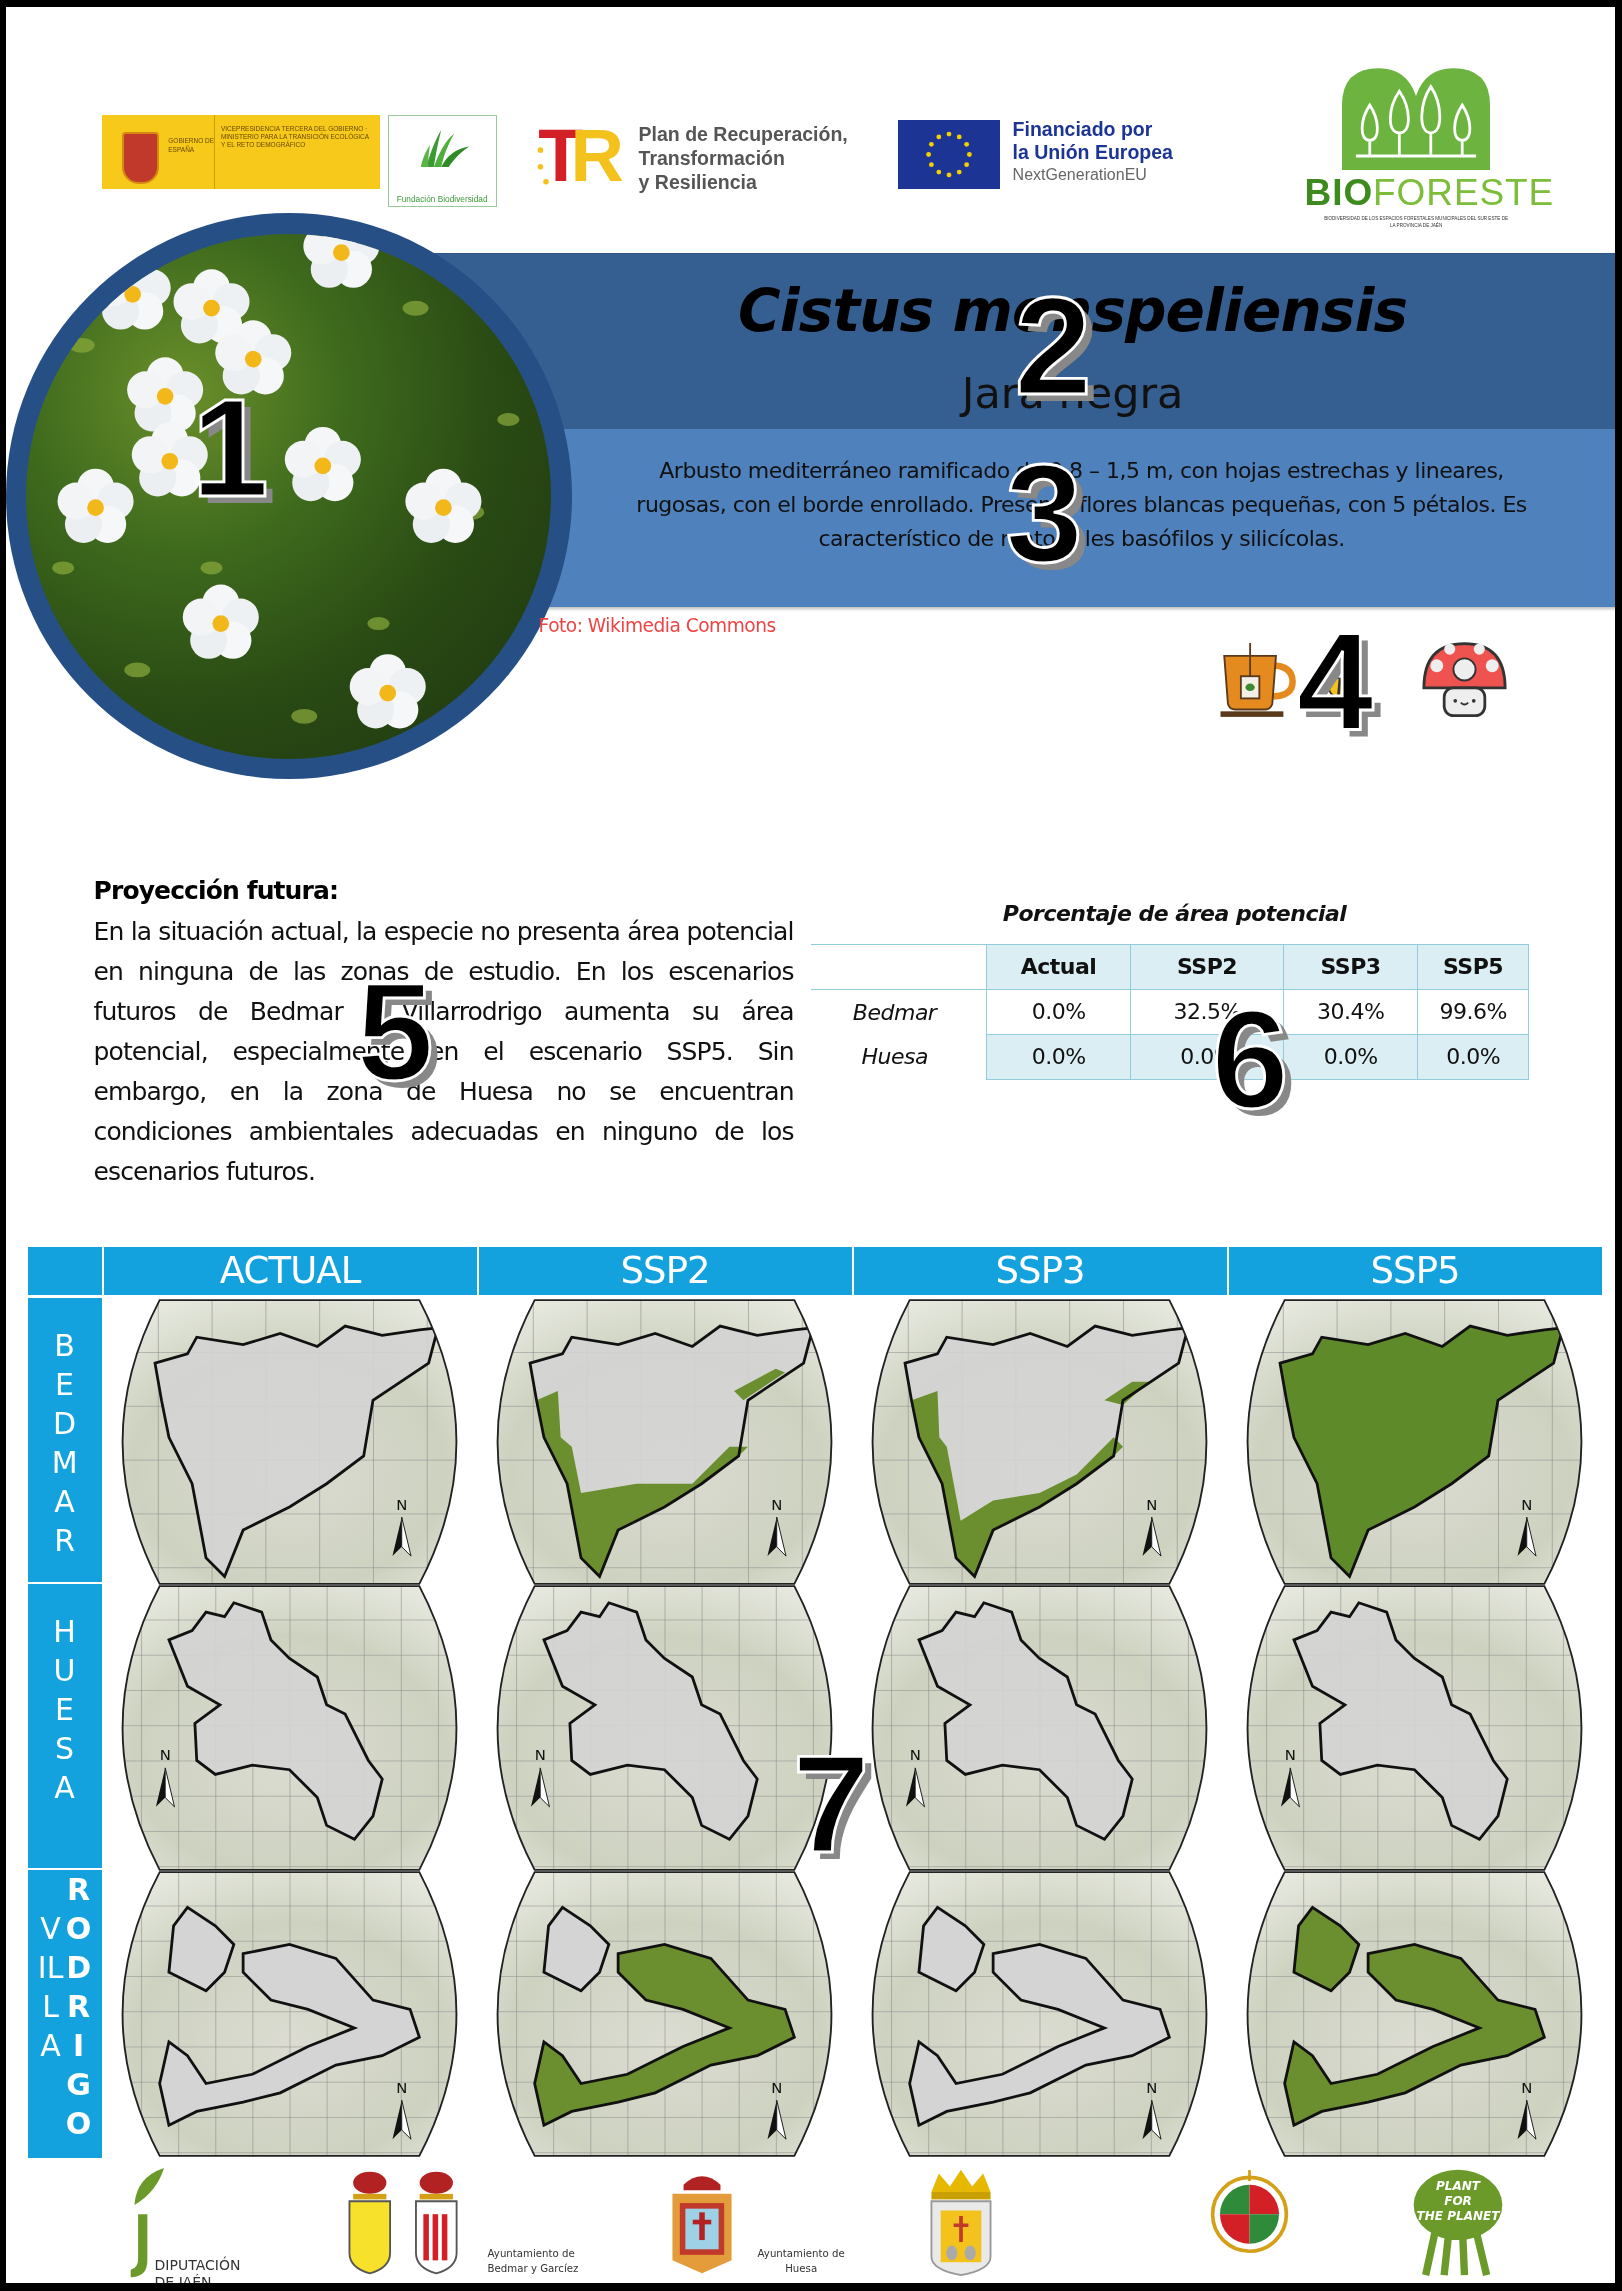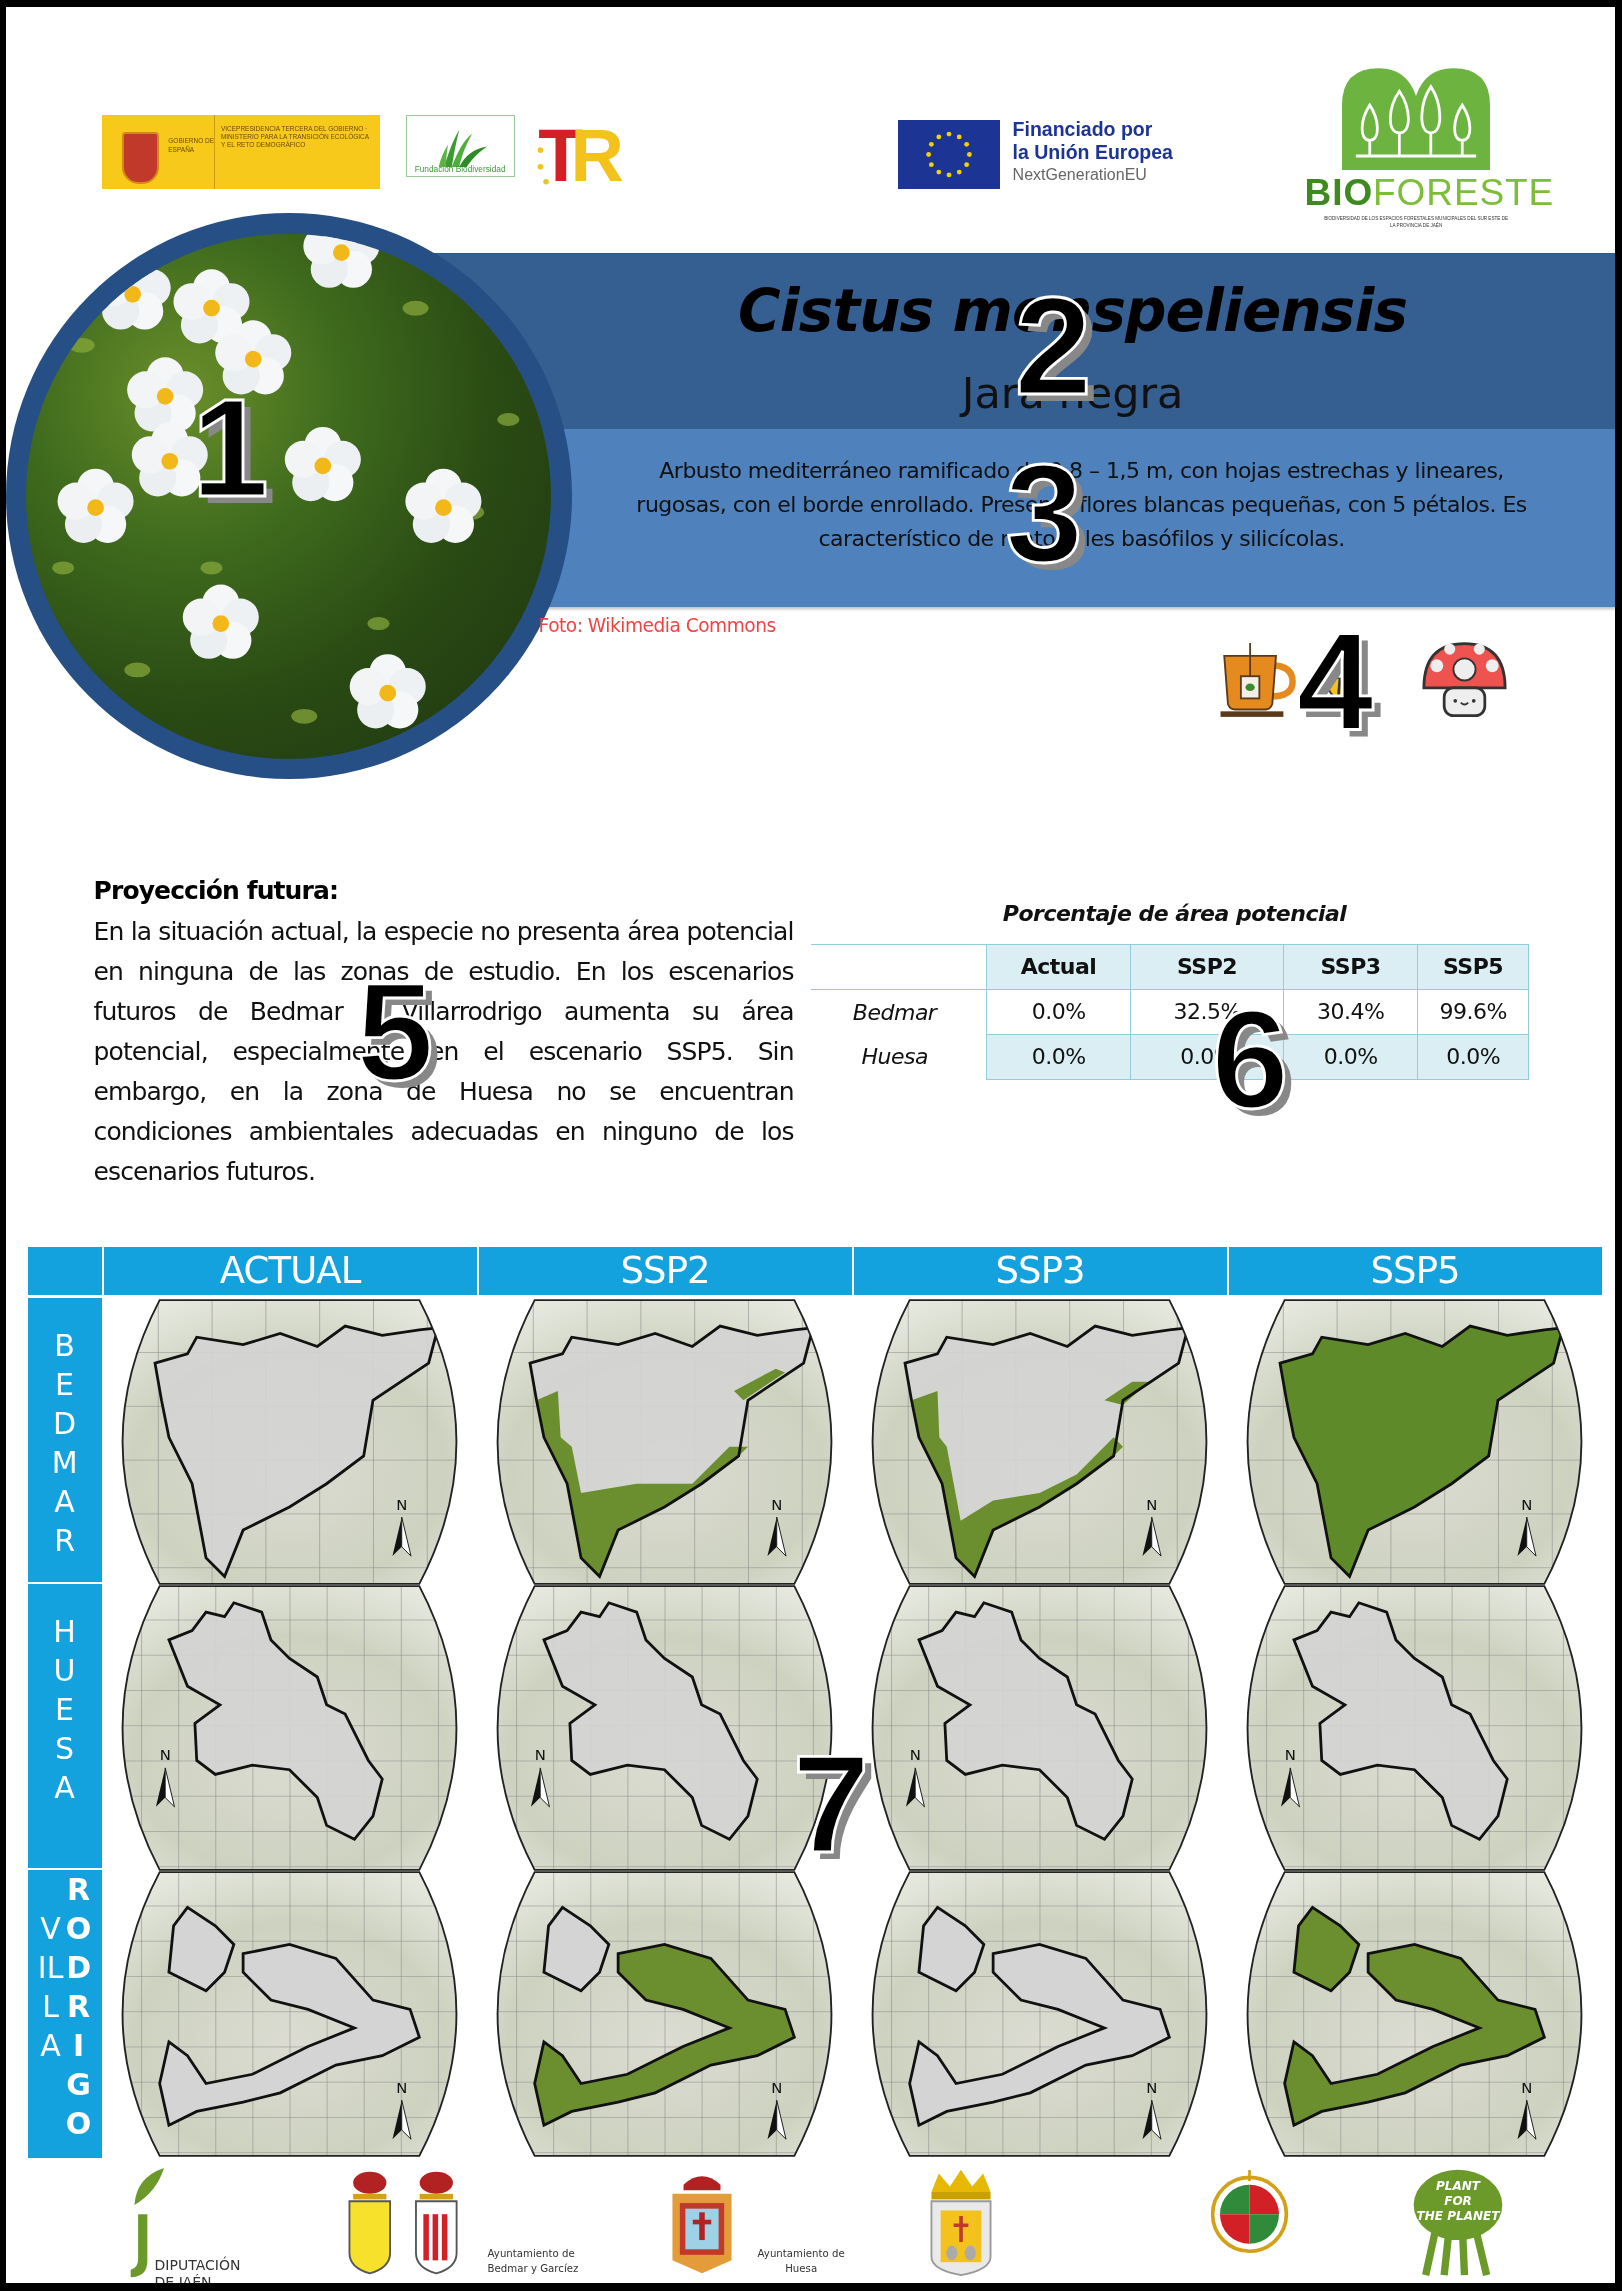--- a/index.html
+++ b/index.html
@@ -6,21 +6,21 @@
   html, body { width: 1622px; height: 2291px; background: #000; overflow: hidden; }
   body { font-family: "Liberation Sans", sans-serif; position: relative; }
   .page { position: absolute; left: 5.6px; top: 7.4px; width: 1609px; height: 2276px; background: #fff; overflow: hidden; }
 
   
   .logo-gob { position: absolute; left: 96px; top: 108px; width: 278px; height: 74px; background: #f6c91b; display: flex; }
   .logo-gob .shield { width: 52px; margin: 7.4px 3.7px 7.4px 11px; position: relative; }
   .logo-gob .shield::before { content: ""; position: absolute; left: 9.3px; top: 9.3px; width: 33px; height: 48px; background: #c0392b; border-radius: 3.7px 3.7px 16.7px 16.7px; border: 2.8px solid #d68910; }
   .logo-gob .gtxt { font-size: 6.5px; color: #6b4b00; line-height: 8.3px; padding-top: 22px; width: 46px; }
   .logo-gob .mtxt { font-size: 6.5px; color: #6b4b00; line-height: 8.3px; padding: 9.3px 5.6px; border-left: 0.9px solid #c9a000; flex: 1; }
-  .logo-fb { position: absolute; left: 400px; top: 108px; width: 109px; height: 62px; border: 0.9px solid #9bc89b; background: #fff; }
+  .logo-fb { position: absolute; left: 382px; top: 108px; width: 109px; height: 92px; border: 0.9px solid #9bc89b; background: #fff; }
   .logo-fb .grass { position: absolute; left: 28px; top: 9.3px; width: 56px; height: 42px; }
   .logo-fb .fbt { position: absolute; left: 0; right: 0; bottom: 2.8px; font-size: 8.3px; color: #3a9a3a; text-align: center; }
   .logo-prtr { position: absolute; left: 527px; top: 109px; width: 343px; height: 80px; }
   .logo-prtr .tr { position: absolute; left: 5.6px; top: 3.7px; width: 83px; height: 72px; font: bold 74px/72px "Liberation Sans", sans-serif; letter-spacing: -13px; }
   .logo-prtr .tr .t { color: #d32027; }
   .logo-prtr .tr .r { color: #f4c21c; }
   .logo-prtr .txt { position: absolute; left: 106px; top: 5.6px; font: bold 19.5px/24px "Liberation Sans", sans-serif; color: #555; }
   .logo-eu { position: absolute; left: 892px; top: 111px; width: 288px; height: 74px; }
   .logo-eu .flag { position: absolute; left: 0; top: 1.9px; width: 102px; height: 69px; background: #1c3595; }
   .logo-eu .flag svg { position: absolute; left: 0; top: 0; }
@@ -101,20 +101,25 @@
   </div>
 
   <div class="logo-prtr">
     <svg style="position:absolute;left:0;top:9.3px" width="18.6" height="65" viewBox="0 0 20 70">
       <circle cx="14" cy="10" r="3" fill="#f4c21c"></circle>
         <circle cx="8" cy="26" r="3" fill="#f4c21c"></circle>
       <circle cx="8" cy="44" r="3" fill="#f4c21c"></circle>
         <circle cx="14" cy="60" r="3" fill="#f4c21c"></circle>
     </svg>
     <div class="tr"><span class="t">T</span><span class="r">R</span></div>
+    <div class="txt">
+      <div>Plan de Recuperación,</div>
+      <div>Transformación</div>
+      <div>y Resiliencia</div>
+    </div>
   </div>
 
   <div class="logo-eu">
     <div class="flag">
       <svg width="102" height="69" viewBox="0 0 110 74">
         <g fill="#f4d000">
           <circle cx="55" cy="15" r="2.6"></circle>
             <circle cx="66" cy="18" r="2.6"></circle>
             <circle cx="74" cy="26" r="2.6"></circle>
           <circle cx="77" cy="37" r="2.6"></circle>

